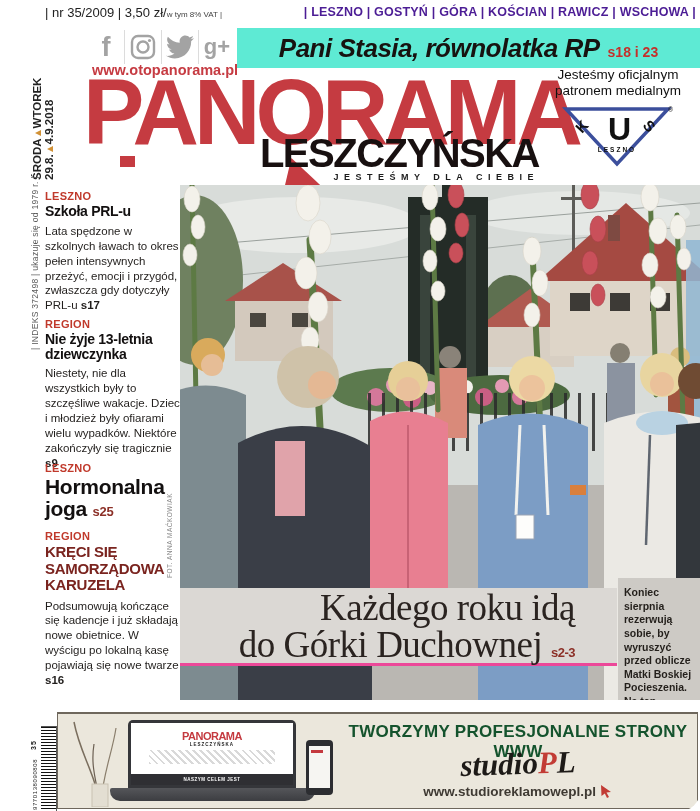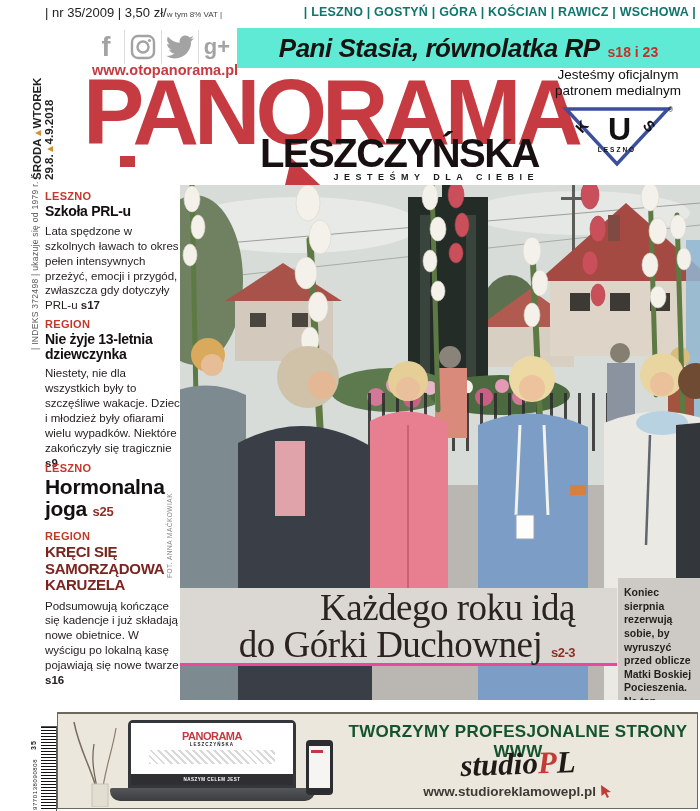--- a/index.html
+++ b/index.html
@@ -1,24 +1,24 @@
 <!DOCTYPE html>
 <html><head>
 <meta charset="utf-8">
 <style>
   html,body{margin:0;padding:0;background:#ffffff;}
   .page{position:relative;width:700px;height:811px;background:#ffffff;overflow:hidden;
-        font-family:"Liberation Sans",sans-serif;color:#1a1a1a;}
+        font-family:"Liberation Sans",sans-serif;color:#1a1a1a;border-radius:20px;}
   .abs{position:absolute;}
   .vrot{position:absolute;transform-origin:0 0;transform:rotate(-90deg);white-space:nowrap;}
 
   
   .issue-info{left:45px;top:5px;font-size:13px;color:#222;}
   .issue-info .small{font-size:8px;color:#444;}
-  .regions{right:4px;top:5px;font-size:12.5px;font-weight:bold;color:#0f766e;letter-spacing:0.2px;}
+  .regions{right:4px;top:5px;font-size:12.5px;font-weight:bold;color:#4c1d95;letter-spacing:0.2px;}
 
   
   .banner{left:237px;top:28px;width:463px;height:40px;background:#5eead4;
           display:flex;align-items:center;justify-content:center;gap:8px;}
   .banner .txt{font-size:26px;font-weight:bold;font-style:italic;color:#171310;letter-spacing:-0.5px;}
   .banner .ref{font-size:14px;font-weight:bold;color:#c4302b;margin-top:8px;}
 
   
   .social{left:88px;top:30px;display:flex;align-items:center;height:34px;}
   .social .ic{display:flex;align-items:center;justify-content:center;width:36px;height:34px;border-right:1px solid #dcdcdc;}

